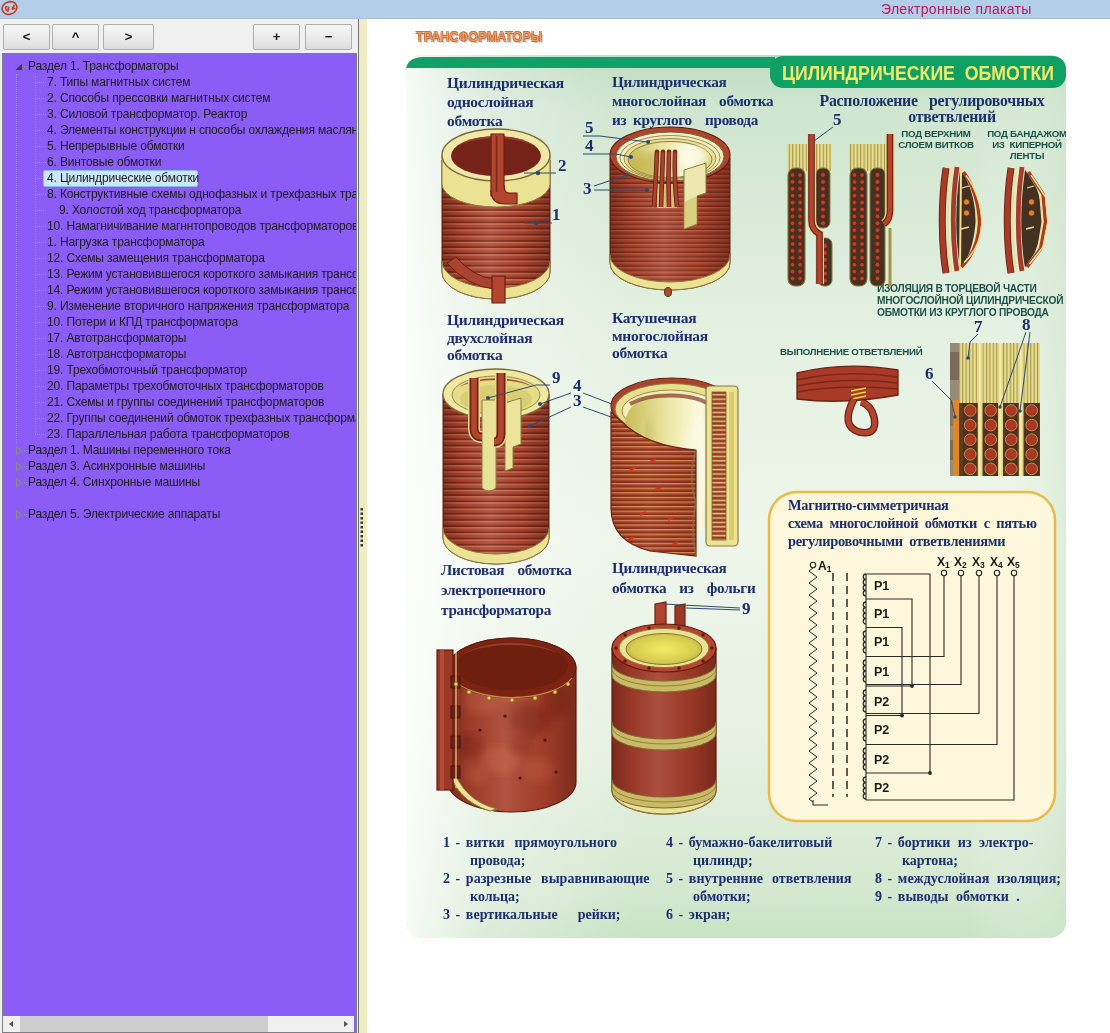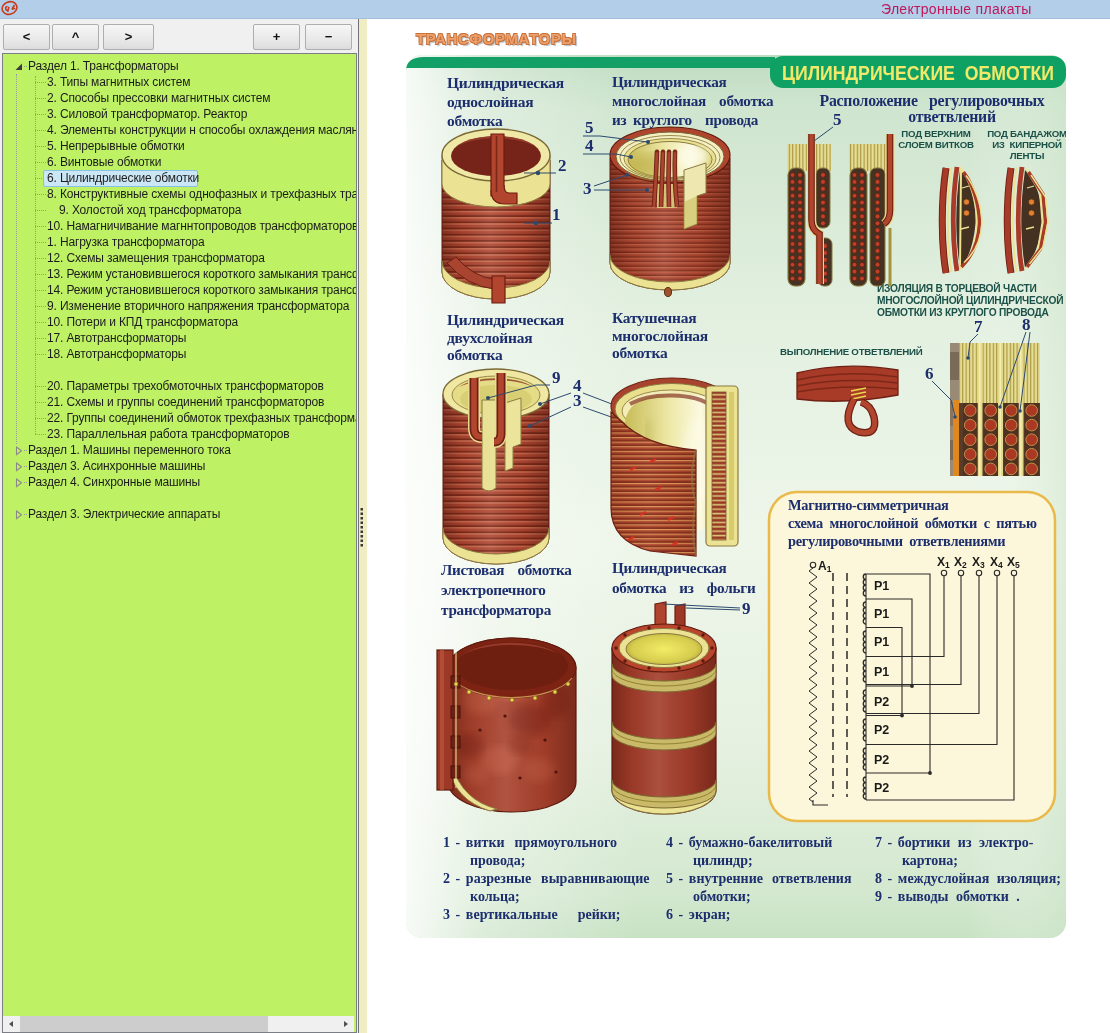--- a/index.html
+++ b/index.html
@@ -4,32 +4,32 @@
 html,body{margin:0;padding:0}
 body{width:1110px;height:1033px;position:relative;overflow:hidden;background:#fff;
  font-family:"Liberation Sans",sans-serif;}
 .abs{position:absolute}
 #topbar{left:0;top:0;width:1110px;height:18px;background:#b3cee9;border-bottom:1px solid #a2bedc}
 #apptitle{left:881px;top:1px;font-size:14px;letter-spacing:.3px;color:#be185d}
 #leftpanel{left:0;top:19px;width:358px;height:1014px;background:#f0f0f0}
 .btn{position:absolute;top:5px;height:24px;border:1px solid #aeaeae;border-radius:2px;
  background:linear-gradient(#f6f6f6,#e9e9e9 60%,#dcdcdc);text-align:center;
  font-weight:bold;font-size:13px;color:#111;line-height:23px}
-#treebox{position:absolute;left:2px;top:34px;width:353px;height:978px;background:#bef264;
+#treebox{position:absolute;left:2px;top:34px;width:353px;height:978px;background:#8b5cf6;
  border:1px solid #7b7f85;overflow:hidden}
 .trow{position:absolute;left:0;width:353px;height:16px;line-height:16px;font-size:12px;
  letter-spacing:-0.15px;color:#1c1c1c;white-space:nowrap}
 .tri{position:absolute}
 .dotv{position:absolute;border-left:1px dotted #9a9a9a;width:0}
 .stub{position:absolute;border-top:1px dotted #9a9a9a;height:0;width:11px;left:32px;top:8px}
 .sel{position:absolute;left:40px;top:0px;height:15px;background:#cbe7f6;border:1px solid #86c1e2;border-radius:2px}
 #hscroll{position:absolute;left:0px;bottom:0px;width:351px;height:16px;background:#f0f0f0}
 #hthumb{position:absolute;left:17px;top:0px;width:248px;height:16px;background:#cdcdcd}
 #splitter{left:358px;top:19px;width:8px;height:1014px;background:#f0ecc4;border-left:1px solid #6e7277}
-#maintitle{left:416px;top:30px;font-size:15px;font-weight:bold;letter-spacing:.6px;color:#eda06b;
+#maintitle{left:416px;top:30px;font-size:12px;font-weight:normal;letter-spacing:.6px;color:#eda06b;
  text-shadow:0.7px 0.7px 0 #c8713a, -0.7px -0.7px 0 #c8713a, 0.7px -0.7px 0 #c8713a, -0.7px 0.7px 0 #c8713a, 1.8px 1.8px 1px rgba(110,120,135,.5)}
 </style></head>
 <body>
 <div class="abs" id="topbar"></div>
 <svg class="abs" style="left:1px;top:0" width="20" height="18" viewBox="0 0 20 18">
  <g stroke="#c83c1e" fill="none" stroke-width="1.6">
   <ellipse cx="8.5" cy="8" rx="7.5" ry="6.2" transform="rotate(-20 8.5 8)"></ellipse>
   <path d="M6.5 6.5 q-2 0 -1.8 2.2 q.2 2 2.2 1.8 l1 -3.6 l-1.2 5"></path>
   <path d="M11 9 l2.5 -4 m-2.8 4.2 l3.5 -1"></path>
  </g>
@@ -46,21 +46,21 @@
 <div class="dotv" style="left:32px;top:22px;height:358px"></div>
 <div class="trow" style="top:4px">
         <svg class="tri" style="left:10px;top:3px" width="11" height="11">
           <path d="M9 2.5 L9 9 L2.5 9 Z" fill="#3c3c3c"></path>
         </svg>
         <div class="abs" style="left:21px;top:8px;width:3px;border-top:1px dotted #9a9a9a"></div>
         <span style="position:absolute;left:25px">Раздел 1. Трансформаторы</span>
       </div>
 <div class="trow" style="top:20px">
         <div class="stub"></div>
-        <span style="position:absolute;left:44px">3. Типы магнитных систем</span>
+        <span style="position:absolute;left:44px">7. Типы магнитных систем</span>
       </div>
 <div class="trow" style="top:36px">
         <div class="stub"></div>
         <span style="position:absolute;left:44px">2. Способы прессовки магнитных систем</span>
       </div>
 <div class="trow" style="top:52px">
         <div class="stub"></div>
         <span style="position:absolute;left:44px">3. Силовой трансформатор. Реактор</span>
       </div>
 <div class="trow" style="top:68px">
@@ -71,21 +71,21 @@
         <div class="stub"></div>
         <span style="position:absolute;left:44px">5. Непрерывные обмотки</span>
       </div>
 <div class="trow" style="top:100px">
         <div class="stub"></div>
         <span style="position:absolute;left:44px">6. Винтовые обмотки</span>
       </div>
 <div class="trow" style="top:116px">
         <div class="stub"></div>
         <div class="sel" style="width:153px"></div>
-        <span style="position:absolute;left:44px">6. Цилиндрические обмотки</span>
+        <span style="position:absolute;left:44px">4. Цилиндрические обмотки</span>
       </div>
 <div class="trow" style="top:132px">
         <div class="stub"></div>
         <span style="position:absolute;left:44px">8. Конструктивные схемы однофазных и трехфазных трансформаторов</span>
       </div>
 <div class="trow" style="top:148px">
         <div class="stub"></div>
         <span style="position:absolute;left:56px">9. Холостой ход трансформатора</span>
       </div>
 <div class="trow" style="top:164px">
@@ -116,20 +116,24 @@
         <div class="stub"></div>
         <span style="position:absolute;left:44px">10. Потери и КПД трансформатора</span>
       </div>
 <div class="trow" style="top:276px">
         <div class="stub"></div>
         <span style="position:absolute;left:44px">17. Автотрансформаторы</span>
       </div>
 <div class="trow" style="top:292px">
         <div class="stub"></div>
         <span style="position:absolute;left:44px">18. Автотрансформаторы</span>
+      </div>
+<div class="trow" style="top:308px">
+        <div class="stub"></div>
+        <span style="position:absolute;left:44px">19. Трехобмоточный трансформатор</span>
       </div>
 <div class="trow" style="top:324px">
         <div class="stub"></div>
         <span style="position:absolute;left:44px">20. Параметры трехобмоточных трансформаторов</span>
       </div>
 <div class="trow" style="top:340px">
         <div class="stub"></div>
         <span style="position:absolute;left:44px">21. Схемы и группы соединений трансформаторов</span>
       </div>
 <div class="trow" style="top:356px">
@@ -159,21 +163,21 @@
           <path d="M3.5 2 L8.5 5.8 L3.5 9.6 Z" fill="none" stroke="#8a8a8a" stroke-width="1.1"></path>
         </svg>
         <div class="abs" style="left:21px;top:8px;width:3px;border-top:1px dotted #9a9a9a"></div>
         <span style="position:absolute;left:25px">Раздел 4. Синхронные машины</span>
       </div>
 <div class="trow" style="top:452px">
         <svg class="tri" style="left:10px;top:3px" width="11" height="11">
           <path d="M3.5 2 L8.5 5.8 L3.5 9.6 Z" fill="none" stroke="#8a8a8a" stroke-width="1.1"></path>
         </svg>
         <div class="abs" style="left:21px;top:8px;width:3px;border-top:1px dotted #9a9a9a"></div>
-        <span style="position:absolute;left:25px">Раздел 3. Электрические аппараты</span>
+        <span style="position:absolute;left:25px">Раздел 5. Электрические аппараты</span>
       </div>
 <div id="hscroll">
  <svg class="abs" style="left:4px;top:4px" width="8" height="8">
           <path d="M6 1 L2 4 L6 7 Z" fill="#505050"></path>
         </svg>
  <div id="hthumb"></div>
  <svg class="abs" style="left:339px;top:4px" width="8" height="8">
           <path d="M2 1 L6 4 L2 7 Z" fill="#505050"></path>
         </svg>
 </div>

